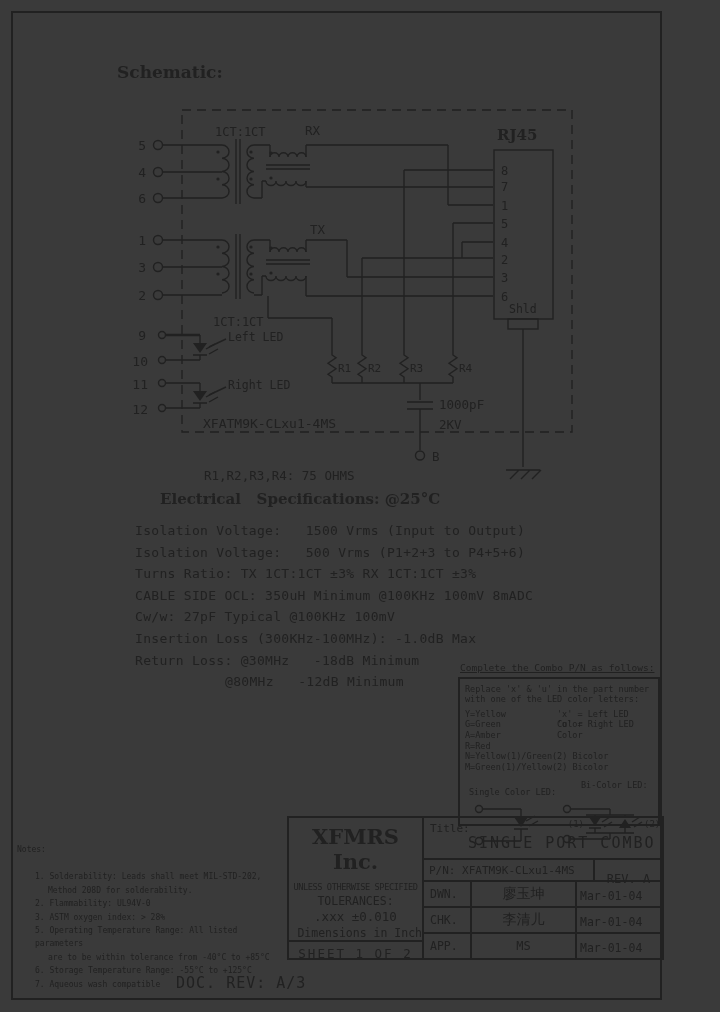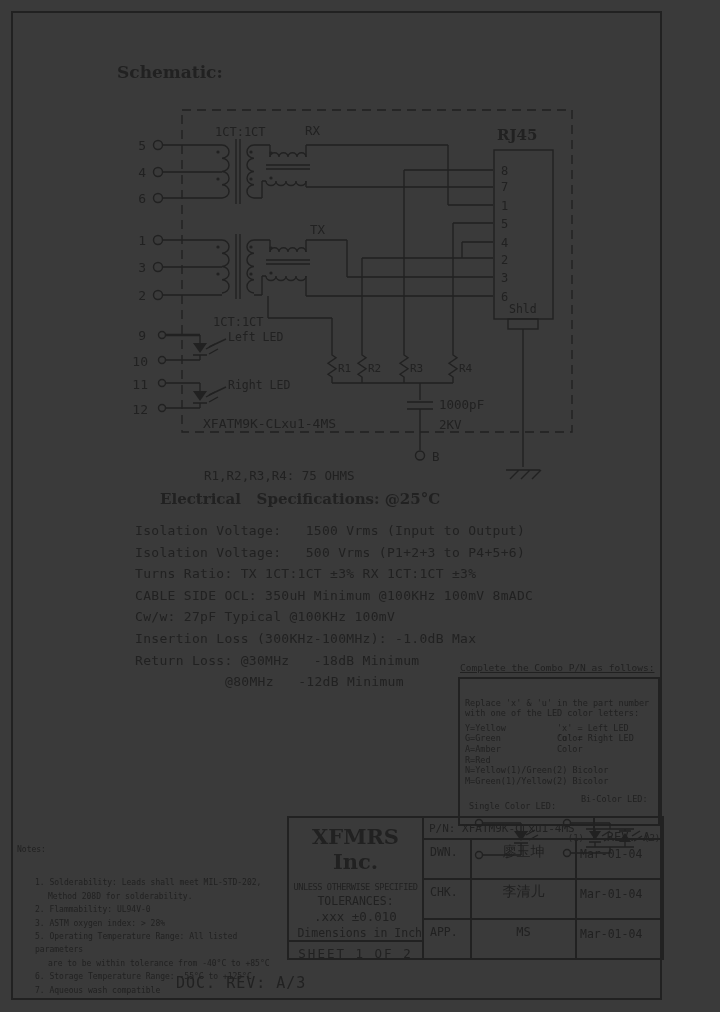--- a/index.html
+++ b/index.html
@@ -206,21 +206,21 @@
     <div class="spec-line pre">Turns Ratio: TX 1CT:1CT ±3% RX 1CT:1CT ±3%</div>
     <div class="spec-line pre">CABLE SIDE OCL: 350uH Minimum @100KHz 100mV 8mADC</div>
     <div class="spec-line pre">Cw/w: 27pF Typical @100KHz 100mV</div>
     <div class="spec-line pre">Insertion Loss (300KHz-100MHz): -1.0dB Max</div>
     <div class="spec-line pre">Return Loss: @30MHz   -18dB Minimum</div>
     <div class="spec-line pre" style="padding-left:90px;">@80MHz   -12dB Minimum</div>
   </div>
 
   <div class="abs" style="left:458px;top:663px;width:202px;">
     <div class="combo underline" style="font-size:9.5px;margin-left:2px;">Complete the Combo P/N as follows:</div>
-    <div class="combo-box" style="margin-top:3px;height:149px;padding:19px 0 0 5px;">
+    <div class="combo-box" style="margin-top:3px;height:149px;padding:5px 0 0 5px;">
       <div class="combo">Replace 'x' &amp; 'u' in the part number</div>
       <div class="combo">with one of the LED color letters:</div>
       <div style="position:relative;margin-top:4px;">
         <div class="combo">Y=Yellow</div>
         <div class="combo">G=Green</div>
         <div class="combo">A=Amber</div>
         <div class="combo">R=Red</div>
         <div class="combo">N=Yellow(1)/Green(2) Bicolor</div>
         <div class="combo">M=Green(1)/Yellow(2) Bicolor</div>
         <div class="combo abs" style="left:92px;top:0;">'x' = Left LED Color</div>
@@ -250,21 +250,21 @@
         <path class="w" d="M145,32 V38 M145,38 H106"></path>
         <circle class="w" cx="102" cy="38" r="3.5"></circle>
         <text x="119" y="26" text-anchor="end" font-size="9">(1)</text>
         <text x="179" y="26" font-size="9">(2)</text>
       </svg>
     </div>
   </div>
 
   <div class="abs notes" style="left:17px;top:843px;width:265px;">
     <div>Notes:</div>
-    <div style="margin-top:20px;">
+    <div style="margin-top:14px;">
       <div class="note-ind">1. Solderability: Leads shall meet MIL-STD-202,</div>
       <div class="note-cont">Method 208D for solderability.</div>
       <div class="note-ind">2. Flammability: UL94V-0</div>
       <div class="note-ind">3. ASTM oxygen index: &gt; 28%</div>
       <div class="note-ind">5. Operating Temperature Range: All listed parameters</div>
       <div class="note-cont">are to be within tolerance from -40°C to +85°C</div>
       <div class="note-ind">6. Storage Temperature Range: -55°C to +125°C</div>
       <div class="note-ind">7. Aqueous wash compatible</div>
     </div>
   </div>
@@ -274,20 +274,24 @@
   <div class="abs tblock">
     <div class="tb-left">
       <div class="tb-company">XFMRS Inc.</div>
       <div class="tb-unless">UNLESS OTHERWISE SPECIFIED</div>
       <div class="tb-tol">TOLERANCES:</div>
       <div class="tb-tolval">.xxx ±0.010</div>
       <div class="tb-dim">Dimensions in Inch</div>
       <div class="tb-sheet">SHEET 1 OF 2</div>
     </div>
     <div class="tb-right">
+      <div class="tb-titlerow">
+        <div class="tb-titlelabel">Title:</div>
+        <div class="tb-title">SINGLE PORT COMBO</div>
+      </div>
       <div class="tb-pnrow">
         <div class="tb-pn">P/N: XFATM9K-CLxu1-4MS</div>
         <div class="tb-rev">REV. A</div>
       </div>
       <div class="tb-sigrows">
         <div class="tb-sigrow">
           <div class="tb-siglabel">DWN.</div>
           <div class="tb-signame">廖玉坤</div>
           <div class="tb-sigdate">Mar-01-04</div>
         </div>

